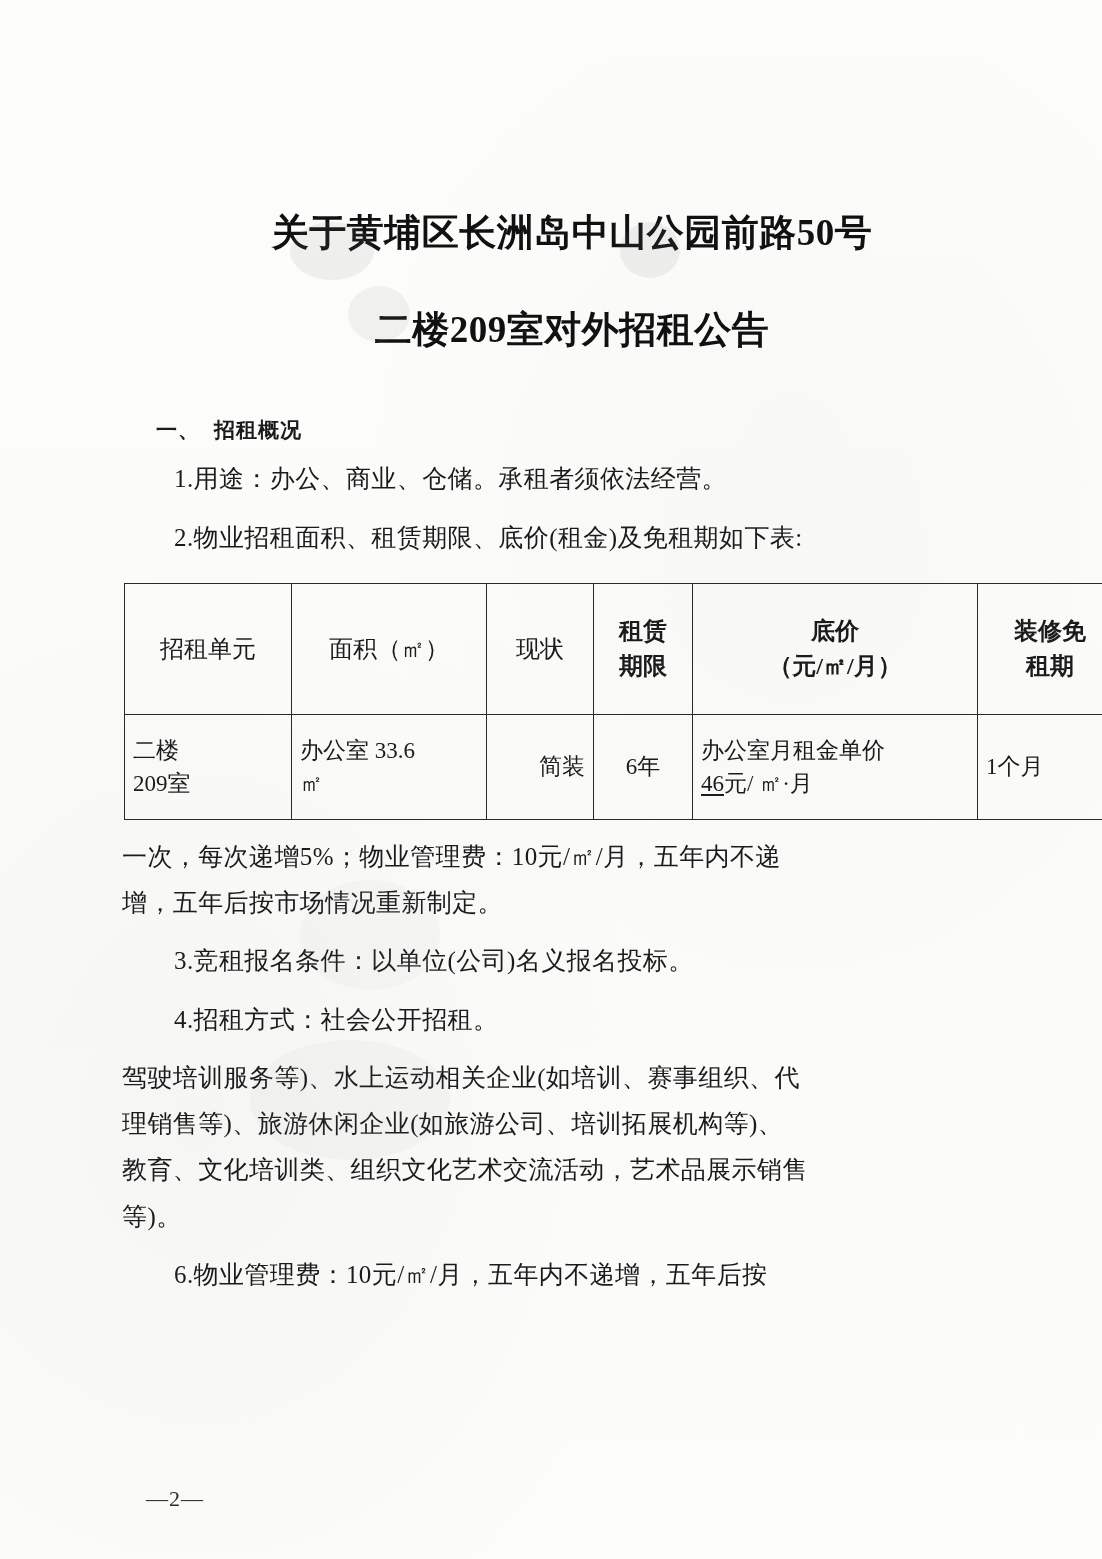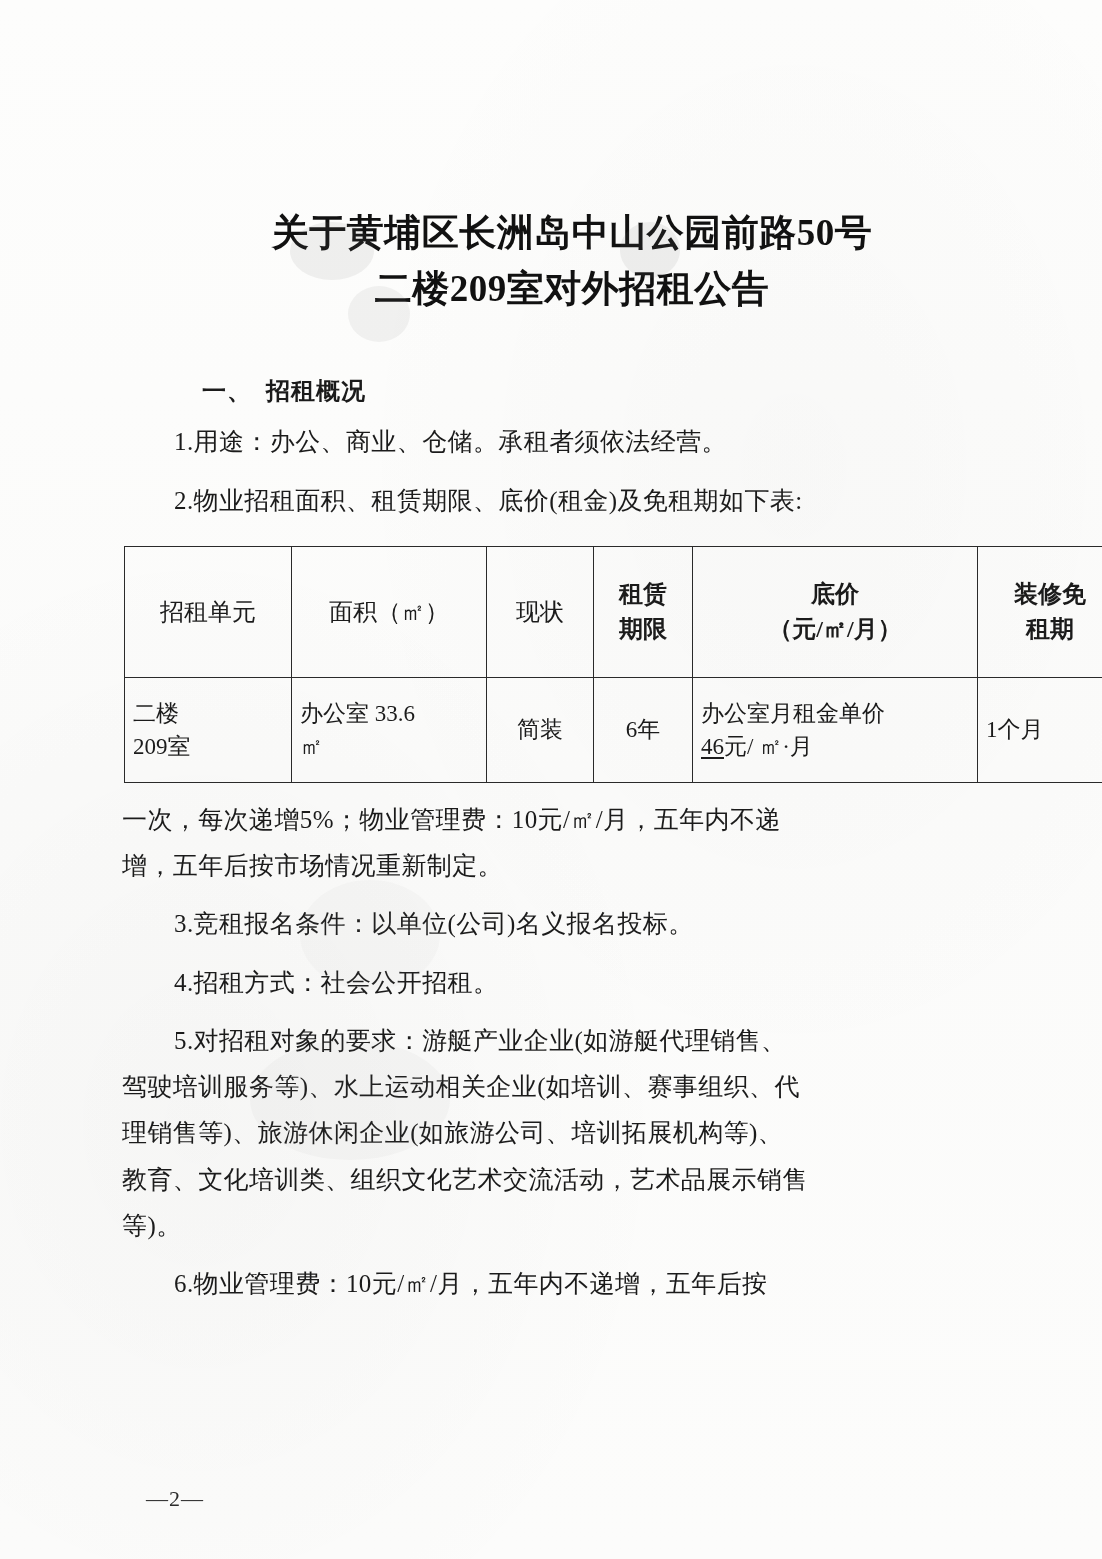--- a/index.html
+++ b/index.html
@@ -40,27 +40,27 @@
   .doc-title {
     margin-top: 205px;
     text-align: center;
     font-weight: bold;
     font-size: 37px;
     line-height: 1.52;
     letter-spacing: 0.5px;
     color: #111;
     font-family: "Liberation Serif", "DejaVu Serif", serif;
   }
-  .doc-title .line2 { display: block; }
+  .doc-title .line2 { display: block; margin-top: 41px; }
 
   .section-heading {
     margin-top: 58px;
-    margin-left: 80px;
+    margin-left: 34px;
     font-weight: bold;
-    font-size: 24px;
+    font-size: 21px;
     letter-spacing: 1px;
   }
   .section-heading .num { margin-right: 14px; }
 
   p.body-line {
     margin: 0;
     font-size: 25px;
     line-height: 1.85;
     letter-spacing: 0.4px;
   }
@@ -89,21 +89,21 @@
     text-align: center;
     height: 118px;
     font-size: 24px;
   }
   table.rent-table thead td.two-line span { display: block; font-weight: bold; }
   table.rent-table tbody td {
     height: 92px;
   }
   .c-unit { width: 150px; text-align: left; }
   .c-area { width: 178px; text-align: left; }
-  .c-state { width: 90px; text-align: center; }
+  .c-state { width: 90px; text-align: right; }
   .c-term { width: 82px; text-align: center; }
   .c-price { width: 268px; text-align: left; }
   .c-free { width: 128px; text-align: left; }
 
   td.c-unit .l { display: block; }
   td.c-area .l { display: block; }
   .u-underline { text-decoration: underline; text-underline-offset: 3px; }
 
   .note-block { margin-top: 14px; }
 
@@ -201,21 +201,20 @@
 
     <div class="para-block">
       <p class="body-line indent2">3.竞租报名条件：以单位(公司)名义报名投标。</p>
     </div>
 
     <div class="para-block">
       <p class="body-line indent2">4.招租方式：社会公开招租。</p>
     </div>
 
     <div class="para-block">
-      <p class="body-line indent2">5.对招租对象的要求：游艇产业企业(如游艇代理销售、</p>
       <p class="body-line">驾驶培训服务等)、水上运动相关企业(如培训、赛事组织、代</p>
       <p class="body-line">理销售等)、旅游休闲企业(如旅游公司、培训拓展机构等)、</p>
       <p class="body-line">教育、文化培训类、组织文化艺术交流活动，艺术品展示销售</p>
       <p class="body-line">等)。</p>
     </div>
 
     <div class="para-block">
       <p class="body-line indent2">6.物业管理费：10元/㎡/月，五年内不递增，五年后按</p>
     </div>
 

